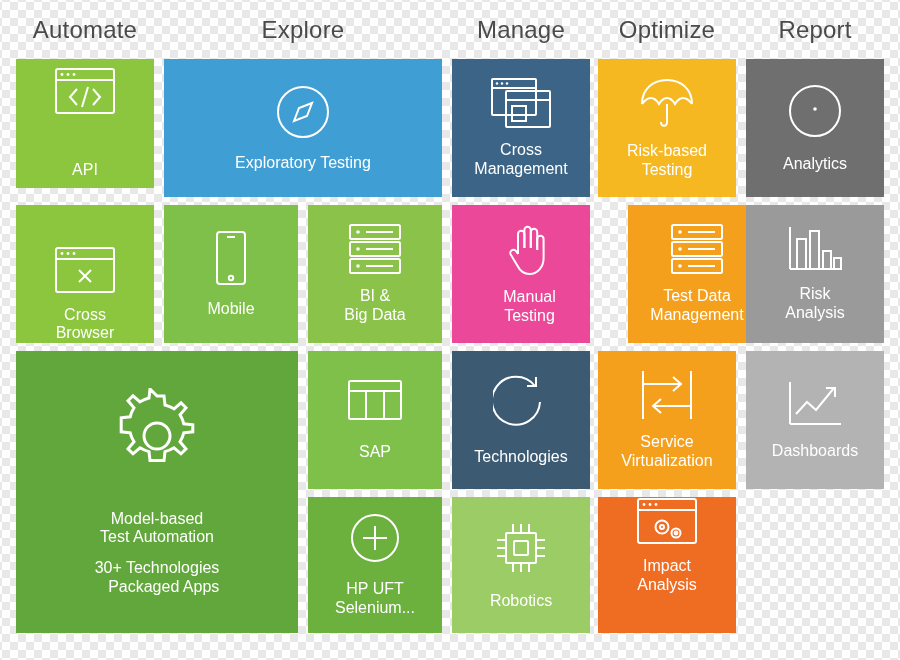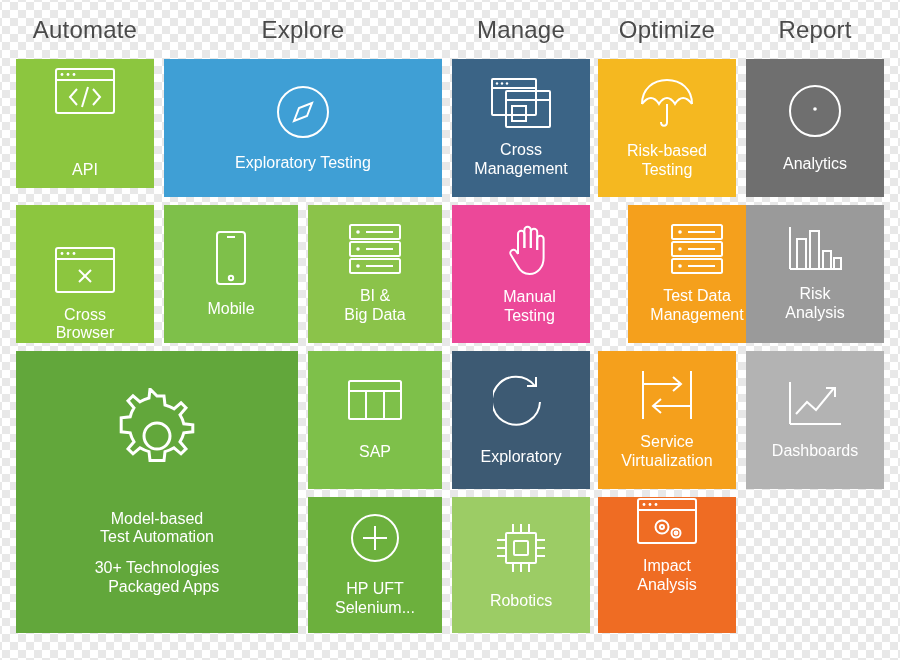--- a/index.html
+++ b/index.html
@@ -264,21 +264,21 @@
     <div class="label">SAP</div>
   </div>
 
   <div class="tile" style="left:452px; top:351px; width:138px; height:138px; background:#3d5a73; justify-content:center;">
     <div class="icon-wrap" style="margin-bottom:18px;">
       <svg width="56" height="56" viewBox="0 0 56 56" fill="none" stroke="#ffffff" stroke-width="2">
         <path d="M42 12 A24 24 0 1 0 47 28"></path>
         <polyline points="34,12 43,12 43,3"></polyline>
       </svg>
     </div>
-    <div class="label">Exploratory</div>
+    <div class="label">Technologies</div>
   </div>
 
   <div class="tile" style="left:598px; top:351px; width:138px; height:138px; background:#f5a01c; justify-content:center;">
     <div class="icon-wrap" style="margin-bottom:12px;">
       <svg width="60" height="52" viewBox="0 0 60 52" fill="none" stroke="#ffffff" stroke-width="2">
         <line x1="6" y1="2" x2="6" y2="50"></line>
         <line x1="54" y1="2" x2="54" y2="50"></line>
         <line x1="6" y1="15" x2="44" y2="15"></line>
         <polyline points="36,8 44,15 36,22"></polyline>
         <line x1="54" y1="37" x2="16" y2="37"></line>

